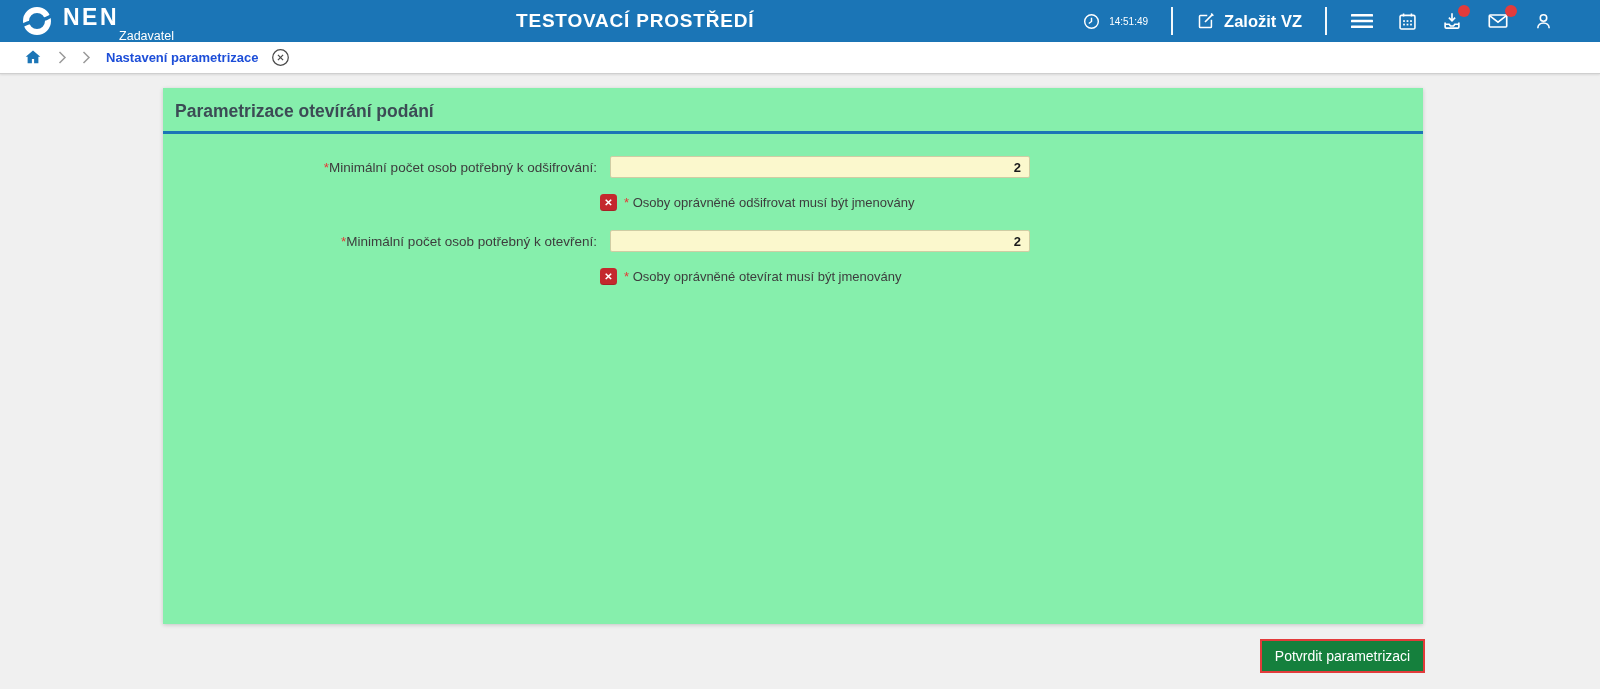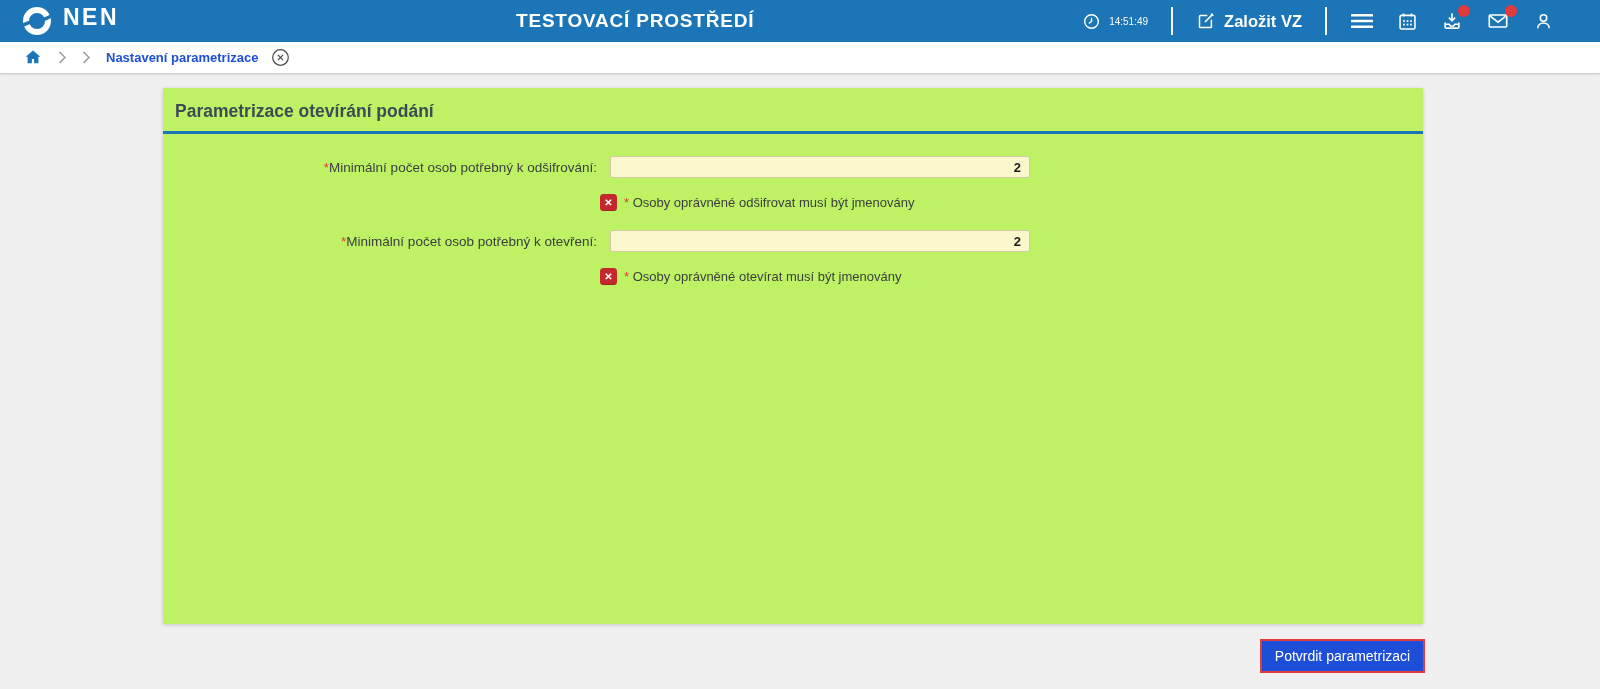--- a/index.html
+++ b/index.html
@@ -14,21 +14,21 @@
 
   
   .topbar {
     position: absolute; top: 0; left: 0; width: 1600px; height: 42px;
     background: #1b75b6; color: #fff;
   }
   .brand {
     position: absolute; left: 20px; top: 4px;
     display: flex; align-items: flex-start; gap: 9px;
   }
-  .brand-text { display: flex; flex-direction: column; }
+  .brand-text { display: flex; }
   .brand-name { font-size: 23px; font-weight: bold; letter-spacing: 2.5px; line-height: 22px; margin-top: 2px; }
   .brand-sub { font-size: 12.5px; line-height: 13px; align-self: flex-end; margin-right: -2px; margin-top: 26px; }
   .env-title {
     position: absolute; left: 516px; top: 0; height: 42px; line-height: 42px;
     font-size: 19px; font-weight: bold; letter-spacing: 0.8px;
   }
   .topbar-right {
     position: absolute; right: 46px; top: 0; height: 42px;
     display: flex; align-items: center; gap: 23px;
   }
@@ -53,21 +53,21 @@
     box-shadow: 0 1px 2px rgba(0,0,0,0.10);
     display: flex; align-items: center; padding-left: 23px; gap: 15px;
   }
   .crumb { font-size: 13px; font-weight: bold; color: #2a3f54; cursor: pointer; }
   .crumb.active { color: #1d4ed8; cursor: default; }
   .close-tab { background: none; border: none; cursor: pointer; display: flex; margin-left: -2px; padding: 0; }
 
   
   .panel {
     position: absolute; left: 163px; top: 88px; width: 1260px; height: 536px;
-    background: #bef264; box-shadow: 0 1px 4px rgba(0,0,0,0.18);
+    background: #86efac; box-shadow: 0 1px 4px rgba(0,0,0,0.18);
   }
   .panel-title {
     padding: 13px 12px 9px 12px;
     font-size: 17.5px; font-weight: bold; color: #3c4b55;
   }
   .title-rule { height: 3px; background: #1b75b6; }
 
   .form-row { display: flex; align-items: center; margin-top: 22px; }
   .form-row.row2 { margin-top: 19px; }
   .form-label { width: 434px; text-align: right; font-size: 13.5px; color: #3d3d3d; }
@@ -83,21 +83,21 @@
     width: 17px; height: 17px; background: #c4282d; border-radius: 3.5px;
     color: #fff; display: flex; align-items: center; justify-content: center;
     font-size: 10px; font-weight: bold; line-height: 1; cursor: pointer;
     box-shadow: inset 0 -1px 0 rgba(0,0,0,0.15);
   }
   .check-label { font-size: 13px; color: #3d3d3d; }
 
   
   .confirm {
     position: absolute; left: 1260px; top: 639px; width: 165px; height: 34px;
-    background: #1d4ed8; color: #fff; font-size: 14px; font-family: inherit;
+    background: #15803d; color: #fff; font-size: 14px; font-family: inherit;
     border: 2px solid #e23b3b; cursor: pointer;
   }
 
   svg { display: block; }
 </style>
 </head>
 <body>
 
 <header class="topbar">
   <div class="brand">

